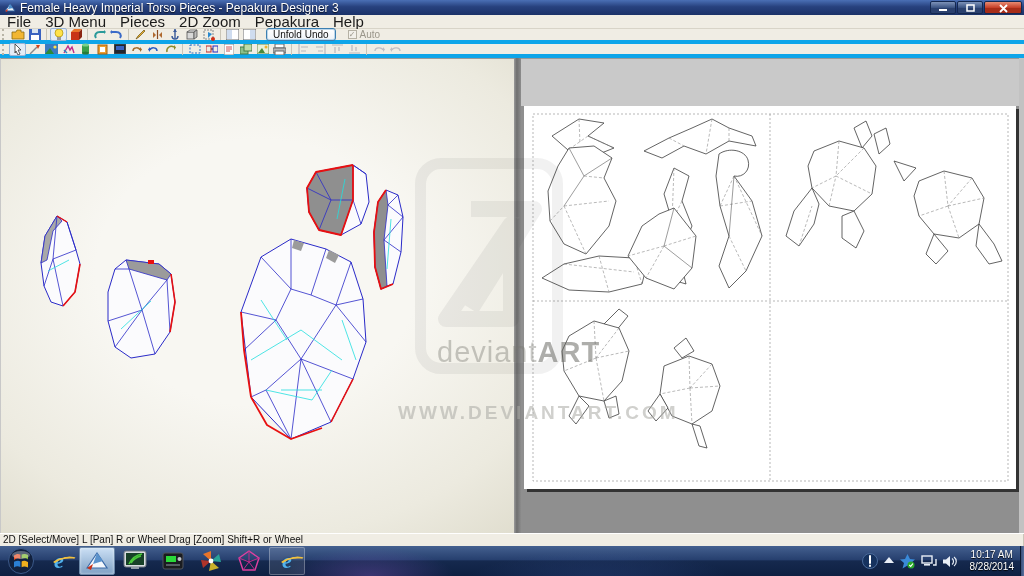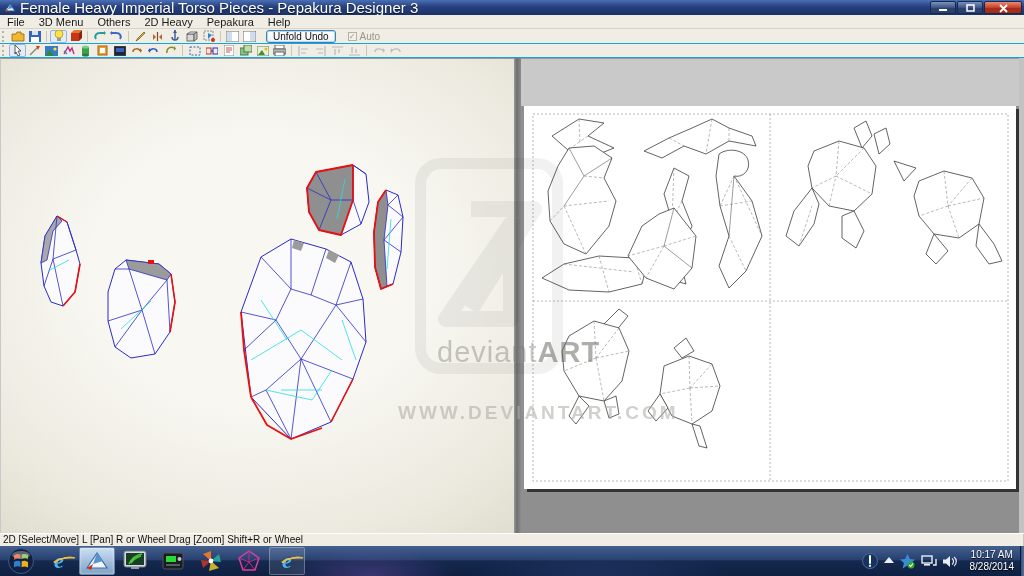--- a/index.html
+++ b/index.html
@@ -5,36 +5,36 @@
   * { margin:0; padding:0; box-sizing:border-box; }
   html,body { width:1024px; height:576px; overflow:hidden;
     font-family:"Liberation Sans", sans-serif; background:#000; }
   #app { position:relative; width:1024px; height:576px; background:#ece9e2; }
 
   
   #titlebar { position:absolute; left:0; top:0; width:1024px; height:15px;
     background:linear-gradient(180deg,#4a6fb5 0%,#27417e 45%,#1b3268 100%);
     display:flex; align-items:center; padding:0 2px; }
   #title-icon { width:12px; height:11px; margin:0 4px 0 2px; flex:0 0 auto; }
-  #title-text { color:#fff; font-size:15px; text-shadow:0 1px 1px rgba(0,0,0,.7); white-space:nowrap; }
+  #title-text { color:#fff; font-size:12px; text-shadow:0 1px 1px rgba(0,0,0,.7); white-space:nowrap; }
   #win-controls { position:absolute; right:2px; top:1px; display:flex; gap:1px; }
   .wbtn { width:26px; height:13px; border:1px solid #142850; border-radius:2px;
     background:linear-gradient(180deg,#7d92b8,#3c5584 50%,#2a406e 51%);
     color:#fff; font-size:9px; line-height:11px; text-align:center; }
   .wbtn.close { width:38px; background:linear-gradient(180deg,#e88b72,#c6412a 50%,#a72d18 51%); }
   .wbtn svg { display:block; margin:2px auto; }
 
   
   #menubar { position:absolute; left:0; top:15px; width:1024px; height:14px;
     background:#f0ede4; border-bottom:1px solid #d8d4c8; display:flex; align-items:center; }
-  .menu-item { font-size:11px; color:#1a1a1a; padding:0 7px; line-height:14px; }
+  .menu-item { font-size:15px; color:#1a1a1a; padding:0 7px; line-height:14px; }
 
   
   .toolbar { position:absolute; left:0; width:1024px; height:15px; background:#f0ede4;
-    display:flex; align-items:center; border-bottom:1px solid #0ea5e9; }
+    display:flex; align-items:center; border-bottom:4px solid #0ea5e9; }
   #toolbar1 { top:29px; } #toolbar2 { top:44px; height:14px; }
   .grip { width:5px; height:11px; margin:0 2px; border-left:2px dotted #b8b4a6; }
   .ti { width:17px; height:13px; display:inline-flex; align-items:center; justify-content:center;
     border:1px solid transparent; border-radius:2px; }
   .ti.pressed { background:#e3ecf6; border-color:#9ab4d4; }
   .ti.disabled { opacity:.35; }
   .tsep { width:1px; height:11px; background:#c9c5b8; margin:0 3px; }
   #unfold-undo-btn { margin-left:8px; font-size:10px; padding:0 6px; height:13px;
     background:linear-gradient(#ffffff,#eef3f8); border:1px solid #3c7fb1; border-radius:3px;
     box-shadow:0 0 0 1px #bcd6ea inset; color:#111; line-height:11px; }
@@ -134,22 +134,22 @@
           <svg width="9" height="9">
             <path d="M1,1 L8,8 M8,1 L1,8" stroke="#fff" stroke-width="1.8"></path>
           </svg>
         </div>
     </div>
   </div>
 
   <div id="menubar">
     <span class="menu-item">File</span>
     <span class="menu-item">3D Menu</span>
-    <span class="menu-item">Others</span>
-    <span class="menu-item">2D Heavy</span>
+    <span class="menu-item">Pieces</span>
+    <span class="menu-item">2D Zoom</span>
     <span class="menu-item">Pepakura</span>
     <span class="menu-item">Help</span>
   </div>
 
   <div id="toolbar1" class="toolbar">
     <span class="grip"></span>
     <span class="ti">
         <svg width="14" height="11">
           <path d="M1,3 L5,3 L6,1 L10,1 L10,3 L13,3 L13,10 L1,10 Z" fill="#f2b632" stroke="#8a6a10" stroke-width=".8"></path>
         </svg>

